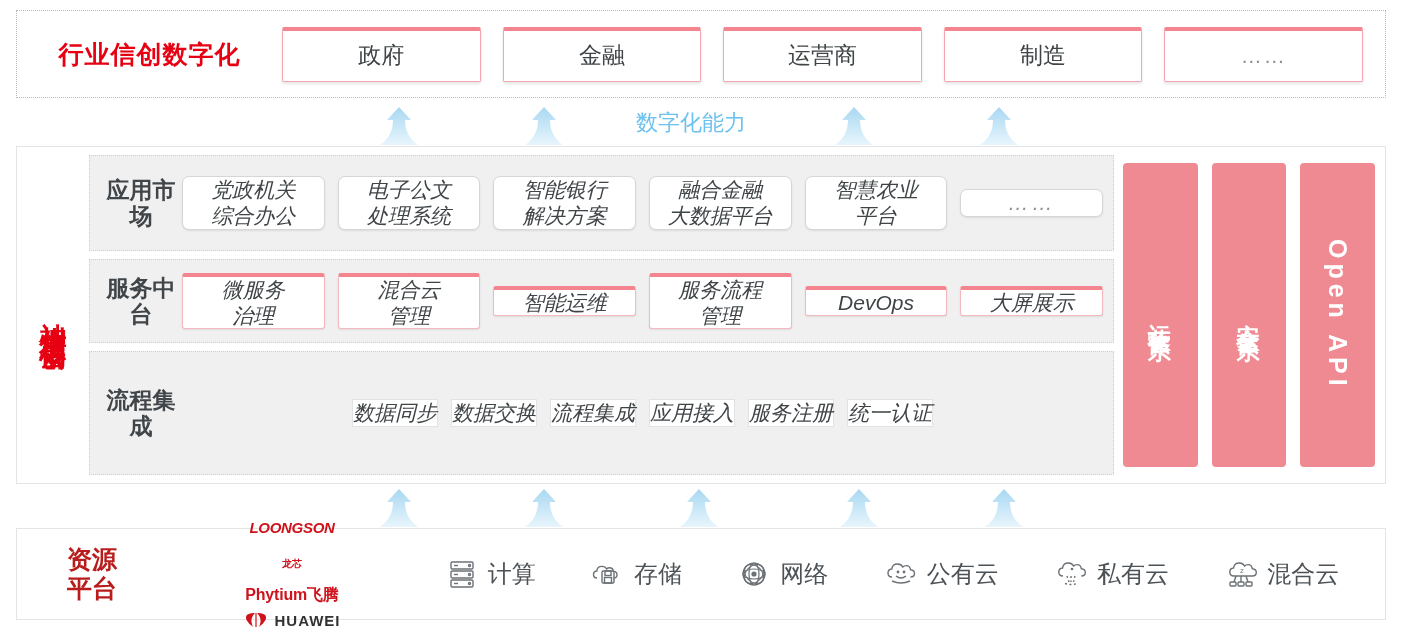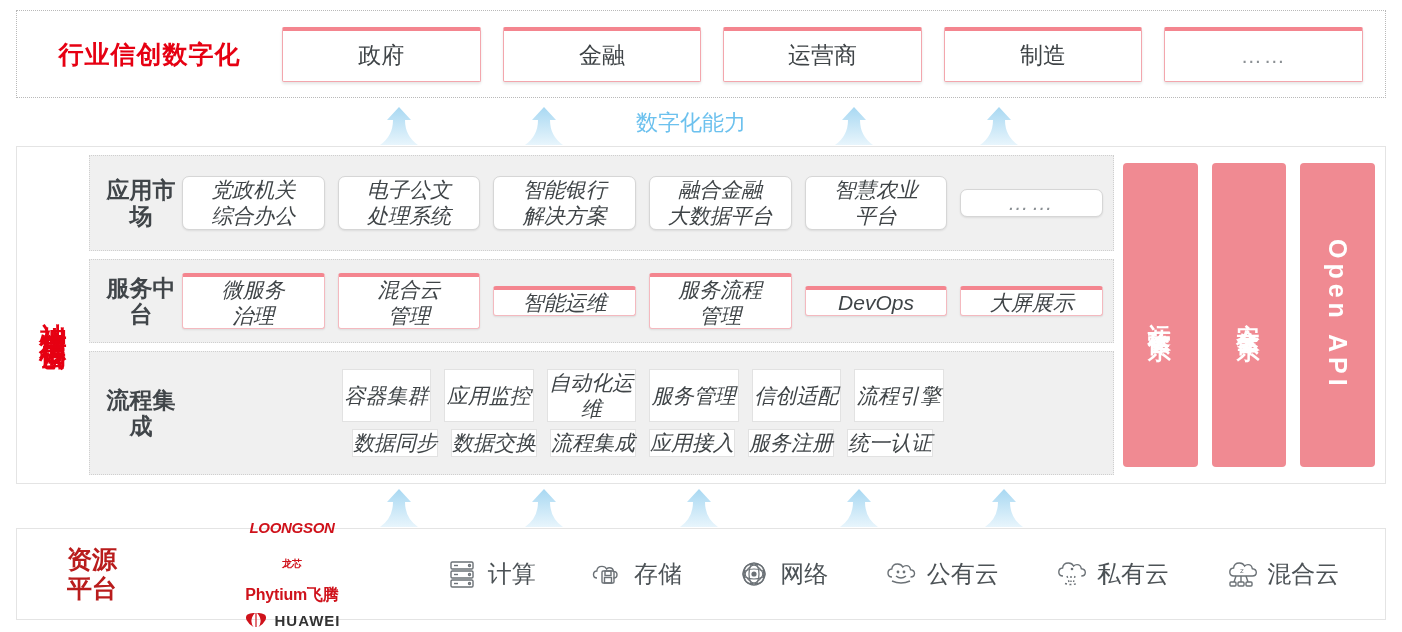--- a/index.html
+++ b/index.html
@@ -291,28 +291,20 @@
             </div>
             <div class="cell pinktop">
               <span style="white-space:pre-line">大屏展示</span>
             </div>
           </div>
         </div>
 
         <div class="layer tech">
           <div class="layer-label">流程集成</div>
           <div class="layer-cells stacked">
-            <div class="cell-row">
-              <div class="cell flat">容器集群</div>
-              <div class="cell flat">应用监控</div>
-              <div class="cell flat">自动化运维</div>
-              <div class="cell flat">服务管理</div>
-              <div class="cell flat">信创适配</div>
-              <div class="cell flat">流程引擎</div>
-            </div>
             <div class="cell-row">
               <div class="cell flat">数据同步</div>
               <div class="cell flat">数据交换</div>
               <div class="cell flat">流程集成</div>
               <div class="cell flat">应用接入</div>
               <div class="cell flat">服务注册</div>
               <div class="cell flat">统一认证</div>
             </div>
           </div>
         </div>

